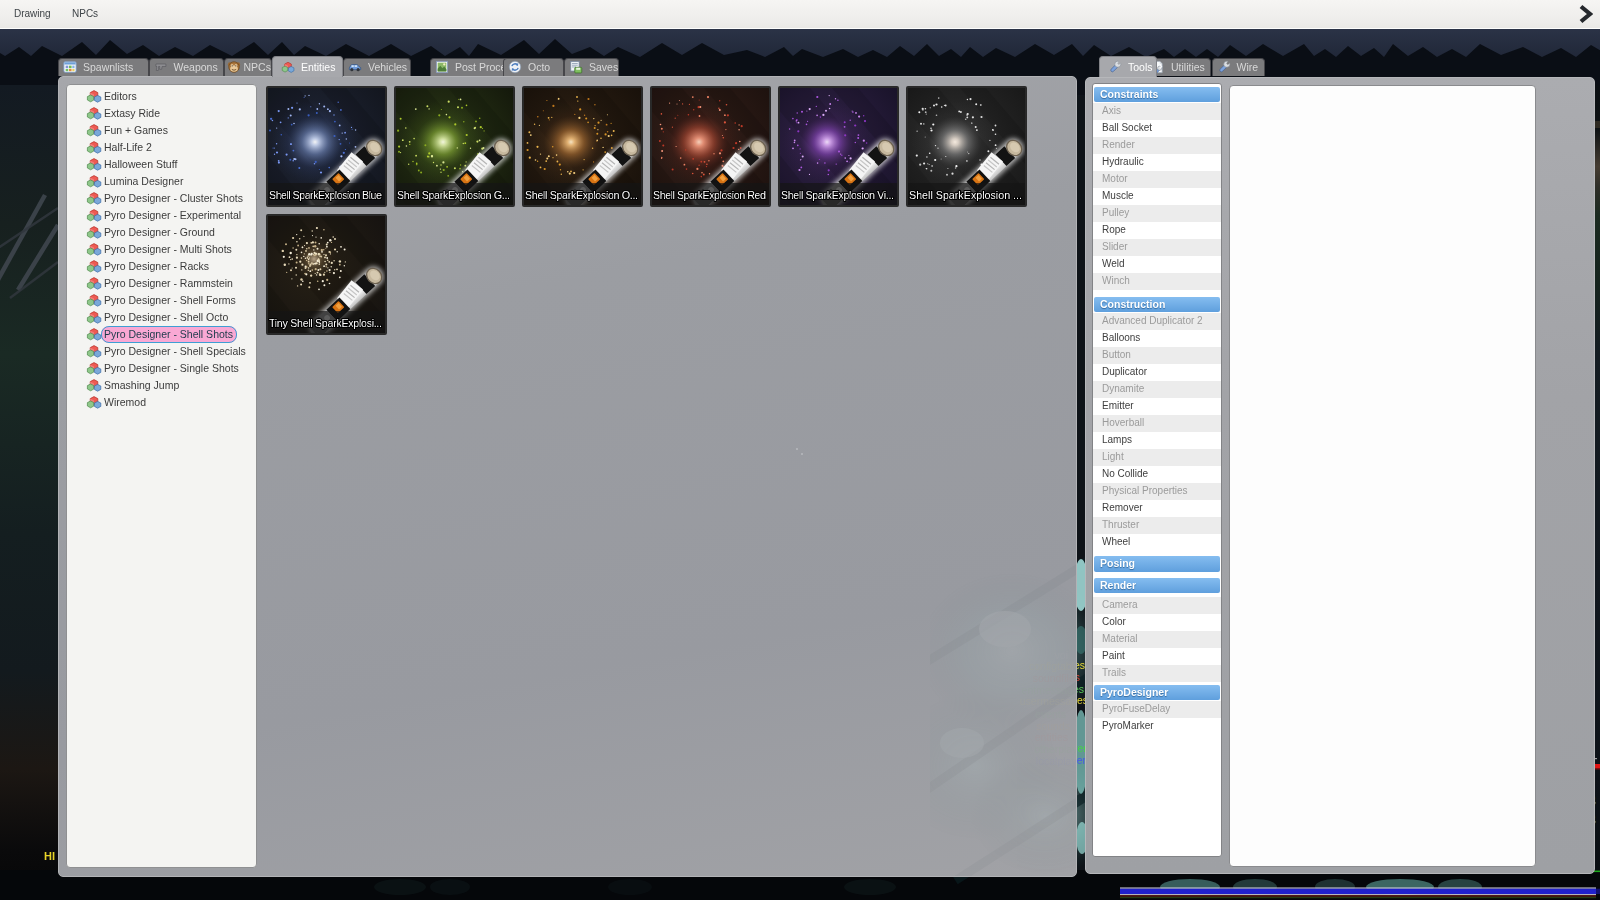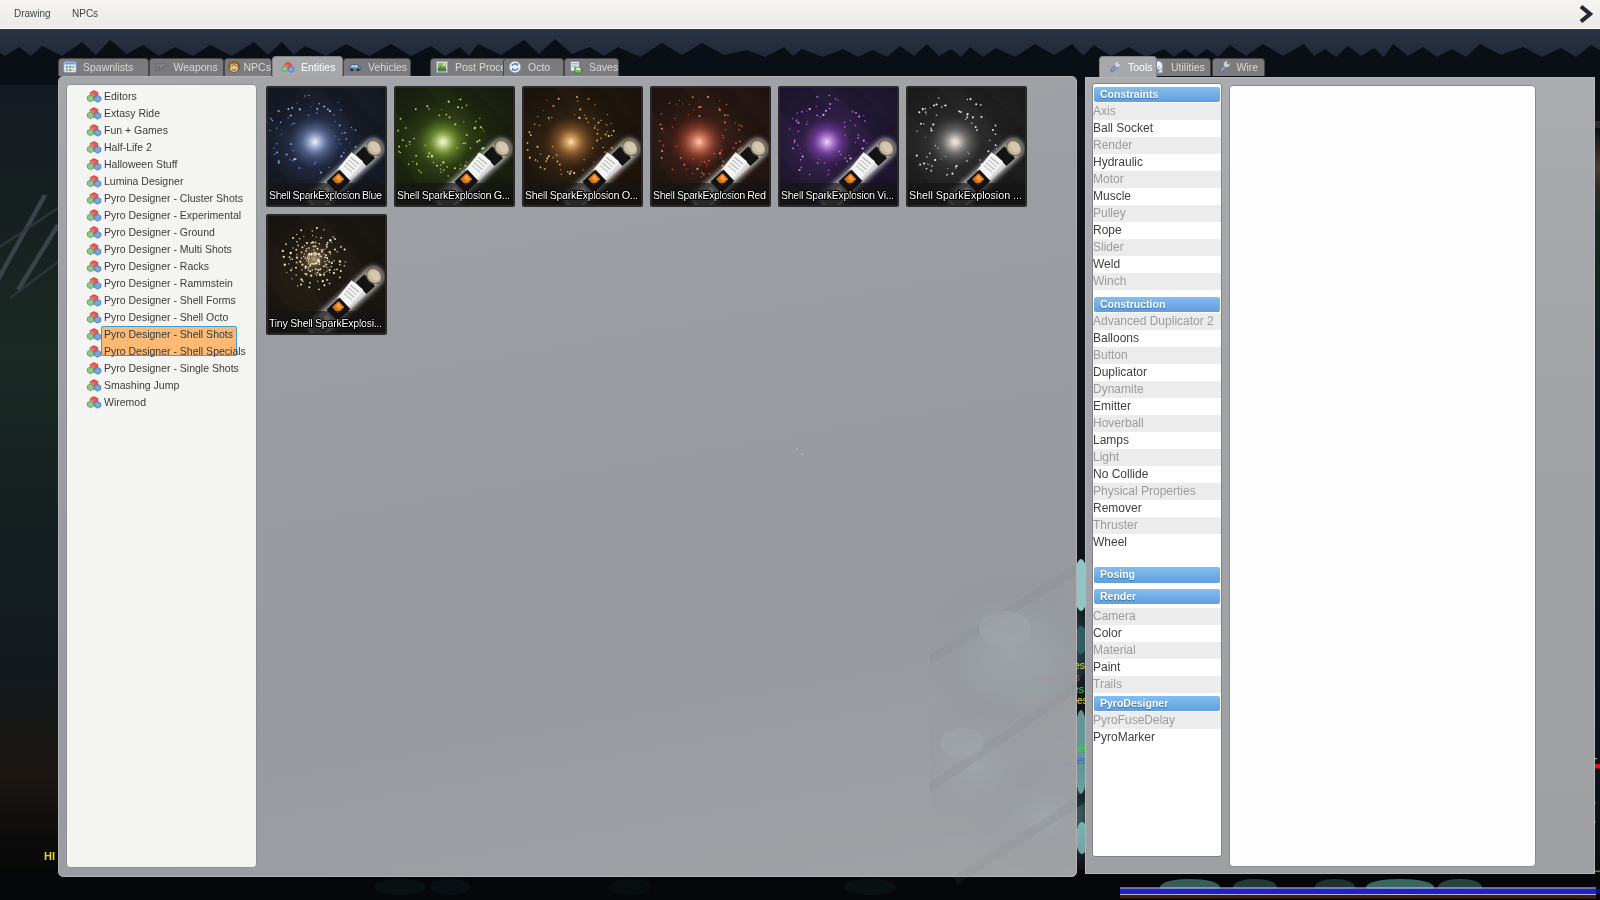--- a/index.html
+++ b/index.html
@@ -10,30 +10,30 @@
 .mtabs{position:absolute;left:0;top:0;height:20px;width:100%}
 .mtab{--tabbg:#7b7b7d;position:absolute;top:1.5px;height:18.5px;background:#7b7b7d;border:1px solid #46464a;border-bottom:none;border-radius:4px 4px 0 0;color:#d9d9d9;font-size:10.5px;display:flex;align-items:center;padding-left:4px;white-space:nowrap;overflow:hidden}
 .mtab .ti{margin-right:6px;flex:0 0 auto}
 .mtab.npc .ti{margin-right:3px}
 .mtab.sel{--tabbg:#a7a8ac;top:-0.5px;height:21px;background:#a7a8ac;padding-left:8px;border-color:#828388;color:#fff;z-index:2}
 .pbody{position:absolute;left:0;top:19.5px;width:1019px;height:801.5px;background:linear-gradient(170deg,#a6a7ab,#9b9da2 30%,#989aa0 70%,#a1a2a6);border:1px solid #b2b3b6;border-radius:5px;overflow:hidden}
 #tree{position:absolute;left:7px;top:7px;width:191px;height:784px;background:#f4f4f2;border:1px solid #8f9092;border-radius:4px;overflow:hidden}
 .trow{position:relative;height:17px;line-height:17px;font-size:10.5px;color:#3b3b3b;padding-left:37px;white-space:nowrap}
 .trow .cb{position:absolute;left:19px;top:0.5px}
 .trow:first-child{margin-top:3px}
-.tsel{background:#fdba74;border:1px solid #3e9ed4;border-radius:2px;padding:1px 3px 15px 2px;margin-left:-3px;color:#1c3a4a}
+.tsel{background:#f9a8d4;border:1px solid #3e9ed4;border-radius:8px;padding:1px 3px 2px 2px;margin-left:-3px;color:#1c3a4a}
 #content{position:absolute;left:207px;top:9px}
 .tile{position:absolute;width:121px;height:121px;background:#111;border:2px solid #292929;border-radius:2px}
 .tile svg{display:block}
 .tl{font:10.8px "Liberation Sans",sans-serif;fill:#fff;paint-order:stroke;stroke:#000;stroke-width:2.2px;stroke-linejoin:round}
 #toolframe{position:absolute;left:1085px;top:56px;width:458px;height:818px;z-index:10}
-.tbody{position:absolute;left:0;top:21px;width:510px;height:797px;background:linear-gradient(180deg,#abacb0,#a2a3a7 40%,#9ea0a4);border:1px solid #b6b7ba;border-radius:0}
+.tbody{position:absolute;left:0;top:21px;width:510px;height:797px;background:linear-gradient(180deg,#abacb0,#a2a3a7 40%,#9ea0a4);border:1px solid #b6b7ba;border-radius:5px}
 #toollist{position:absolute;left:6px;top:5px;width:130px;height:774px;background:#fff;border:1px solid #828386;border-radius:3px;overflow:hidden}
 .thead{height:15.5px;line-height:15px;background:linear-gradient(#85bdf0,#5f9fdd);color:#fff;font-size:10.5px;font-weight:bold;padding-left:6px;margin:5px 1px 1px;border-radius:2px;text-shadow:0 1px 1px rgba(30,80,130,0.7)}
-.titem{height:17px;line-height:16.5px;font-size:12px;padding-left:0;white-space:nowrap;overflow:hidden}
+.titem{height:17px;line-height:16.5px;font-size:10px;padding-left:9px;white-space:nowrap;overflow:hidden}
 .titem.ra{background:#ececec;color:#9b9b9b}
 .titem.rb{background:#fff;color:#404040}
 #toolpanel{position:absolute;left:143px;top:7px;width:307px;height:782px;background:#fdfdfd;border:1px solid #8a8b8e;border-radius:4px}
 .ghost{position:absolute;opacity:0.10;pointer-events:none}
 .dot{position:absolute;width:2px;height:2px;background:#fff;opacity:0.3;border-radius:50%}
 </style></head>
 <body>
 <svg id="bg" width="1600" height="900" viewBox="0 0 1600 900">
 <defs>
 <linearGradient id="sky" x1="0" y1="0" x2="0" y2="1">
@@ -1470,21 +1470,21 @@
         <div class="titem ra">Dynamite</div>
         <div class="titem rb">Emitter</div>
         <div class="titem ra">Hoverball</div>
         <div class="titem rb">Lamps</div>
         <div class="titem ra">Light</div>
         <div class="titem rb">No Collide</div>
         <div class="titem ra">Physical Properties</div>
         <div class="titem rb">Remover</div>
         <div class="titem ra">Thruster</div>
         <div class="titem rb">Wheel</div>
-        <div class="thead" style="margin-top:16px">Posing</div>
+        <div class="thead" style="margin-top:5px">Posing</div>
         <div class="thead" style="margin-top:6px">Render</div>
         <div class="titem ra" style="margin-top:4px">Camera</div>
         <div class="titem rb">Color</div>
         <div class="titem ra">Material</div>
         <div class="titem rb">Paint</div>
         <div class="titem ra">Trails</div>
         <div class="thead" style="margin-top:2.5px">PyroDesigner</div>
         <div class="titem ra">PyroFuseDelay</div>
         <div class="titem rb">PyroMarker</div>
       </div>

